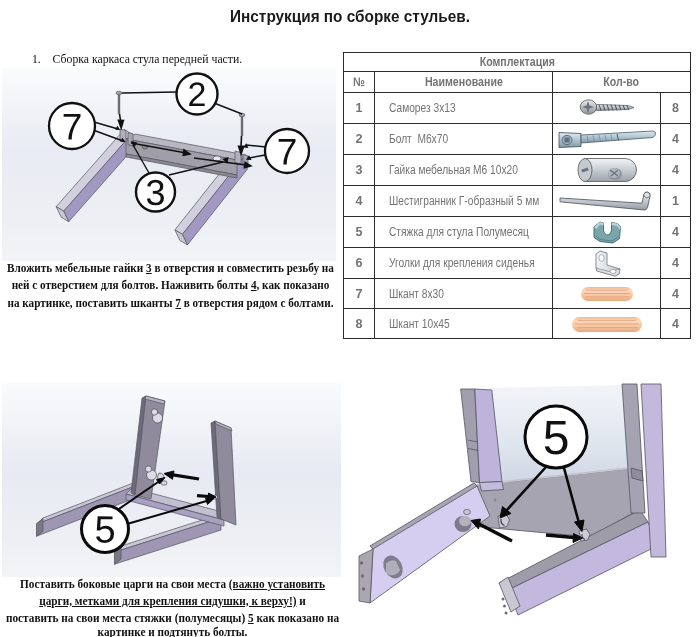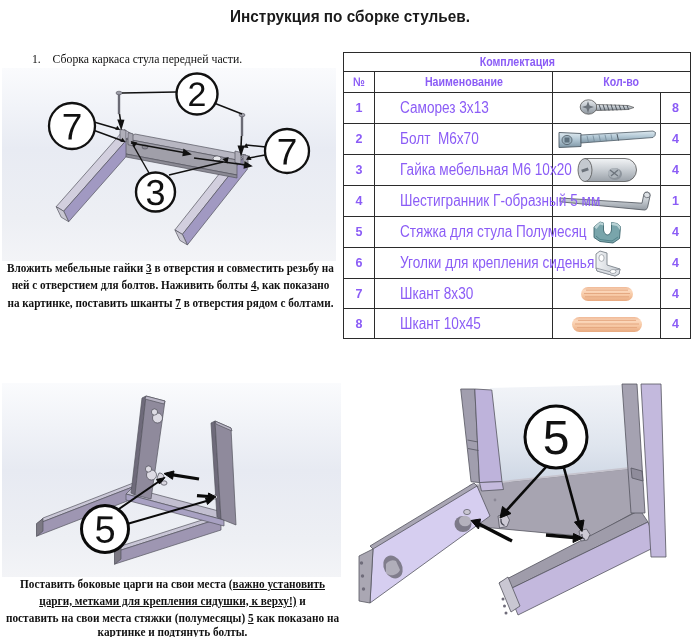--- a/index.html
+++ b/index.html
@@ -14,24 +14,24 @@
          transform:scaleX(0.87);transform-origin:0 0;}
   #para1{left:-40px;top:258.5px;width:421px;text-align:center;white-space:nowrap;
          font:bold 13.5px "Liberation Serif",serif;line-height:17.6px;color:#111;
          transform:scaleX(0.83);transform-origin:center top;}
   #para2{left:-43px;top:574.5px;width:431px;text-align:center;white-space:nowrap;
          font:bold 13.5px "Liberation Serif",serif;line-height:17.3px;color:#111;
          transform:scaleX(0.835);transform-origin:center top;}
   .u{text-decoration:underline;}
   table{position:absolute;left:343px;top:52px;border-collapse:collapse;
         table-layout:fixed;width:347px;
-        font-family:"Liberation Sans",sans-serif;color:#8b5cf6;}
+        font-family:"Liberation Sans",sans-serif;color:#737373;}
   td{border:1.3px solid #2b2b2b;padding:0;margin:0;}
   td.num{width:30px;text-align:center;font-weight:bold;font-size:12.5px;}
-  td.name{width:168px;font-size:16px;padding-left:25px;white-space:nowrap;}
+  td.name{width:168px;font-size:12px;padding-left:14px;white-space:nowrap;}
   td.name span{display:inline-block;transform:scaleX(0.85);transform-origin:0 50%;}
   td.pic{width:107px;text-align:center;}
   td.cnt{width:29px;text-align:center;font-weight:bold;font-size:12.5px;}
   td.hdr{font-weight:bold;font-size:12.5px;text-align:center;}
   td.hdr span{display:inline-block;transform:scaleX(0.85);transform-origin:50% 50%;}
   svg{display:block;}
   td svg{display:inline-block;vertical-align:middle;}
 </style>
 </head>
 <body>

